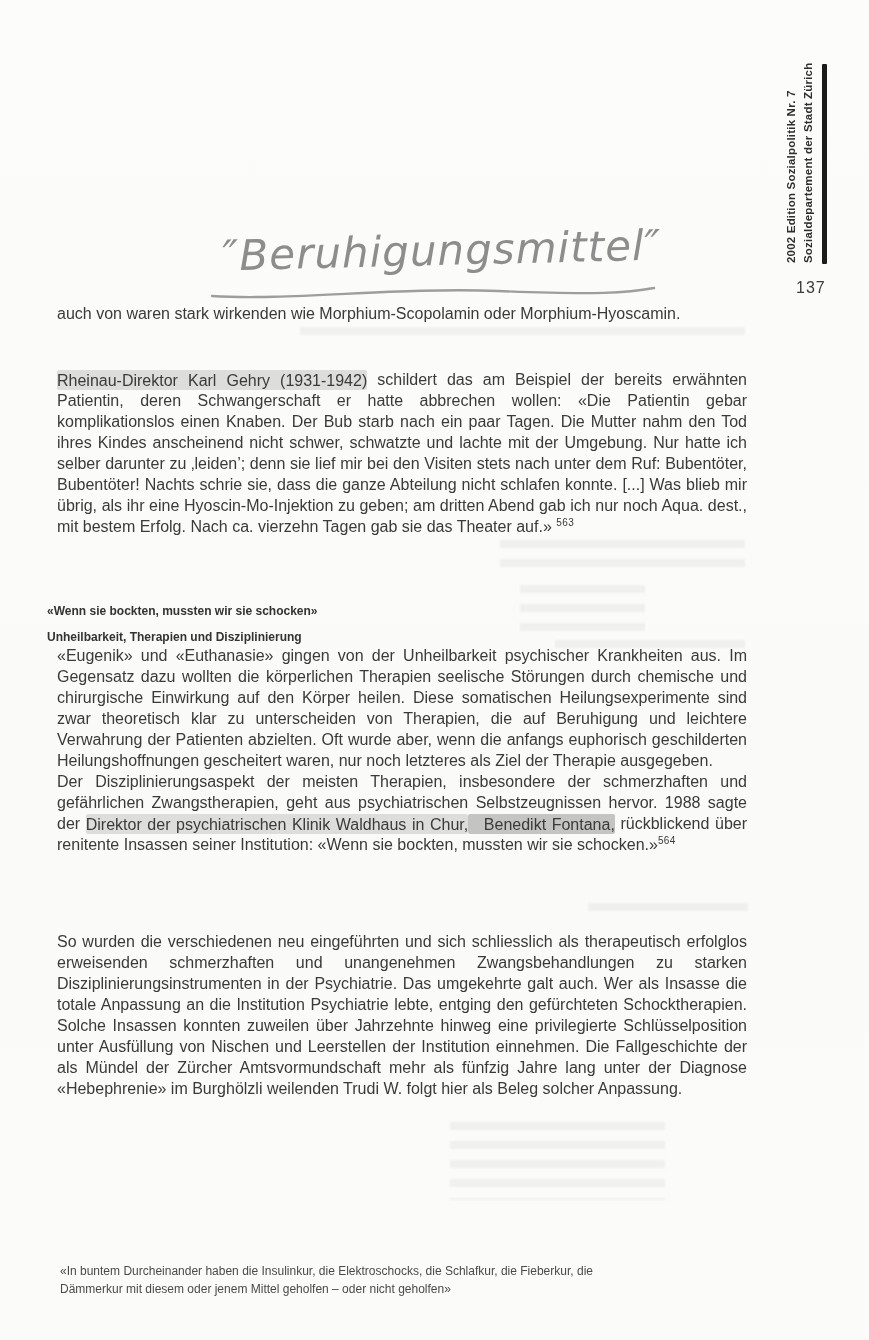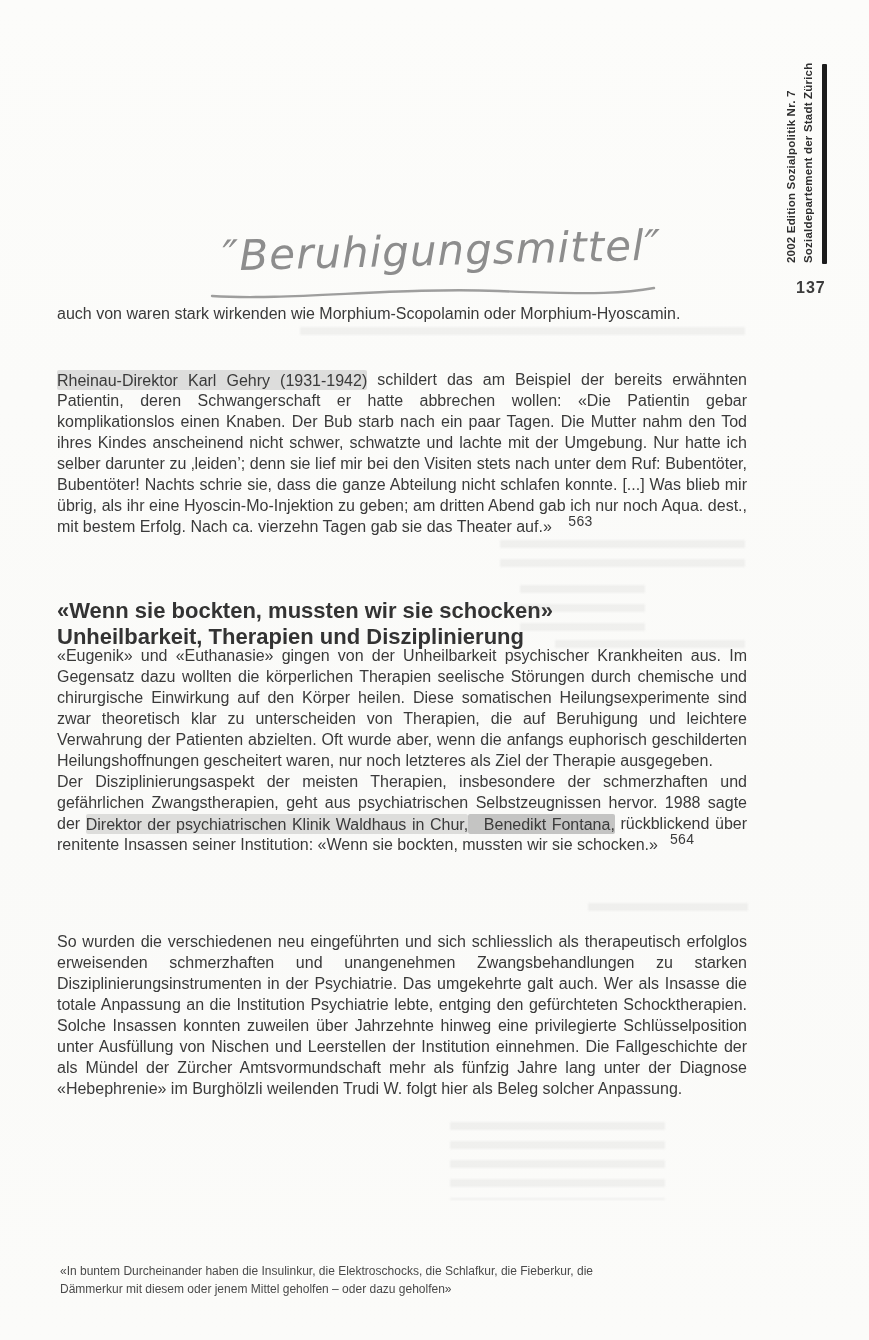--- a/index.html
+++ b/index.html
@@ -14,25 +14,25 @@
     color: #3a3a3a;
   }
 
   
   .body-block {
     position: absolute; left: 57px; width: 690px;
     font-size: 16px; line-height: 21px;
     text-align: justify; color: #3a3a3a;
   }
   .body-block p { margin: 0; }
-  sup { font-size: 14px; line-height: 0; vertical-align: super; letter-spacing: .4px; margin-left: 12px; }
+  sup { font-size: 10px; line-height: 0; vertical-align: super; letter-spacing: .4px; }
 
   .heading {
-    position: absolute; left: 57px; width: 690px;
-    font-size: 22px; line-height: 26px; font-weight: bold; color: #333;
+    position: absolute; left: 47px; width: 690px;
+    font-size: 12px; line-height: 26px; font-weight: bold; color: #333;
   }
   .heading div { margin: 0; }
 
   
   .hl {
     background: rgba(165,165,165,.34);
     border-radius: 2px; padding: 1.5px 0;
     box-decoration-break: clone; -webkit-box-decoration-break: clone;
   }
   .hl-dark { background: rgba(138,138,138,.48); padding-left: 10px; }
@@ -55,21 +55,21 @@
     transform: rotate(-90deg); transform-origin: 0 0;
     font-size: 11.5px; font-weight: bold; line-height: 17px;
     letter-spacing: .2px; color: #2f2f2f; white-space: nowrap;
   }
   .sidebar-bar {
     position: absolute; left: 822px; top: 64px;
     width: 5px; height: 200px; background: #1c1c1c; border-radius: 1px;
   }
   .page-number {
     position: absolute; left: 796px; top: 279px;
-    font-size: 16px; font-weight: bold; letter-spacing: 1px; color: #3c3c3c;
+    font-size: 16px; font-weight: normal; letter-spacing: 1px; color: #3c3c3c;
   }
 
   
   .footnote {
     position: absolute; left: 60px; top: 1263px; width: 590px;
     font-size: 12px; line-height: 17.5px; color: #4a4a4a;
   }
 
   
   .ghost {
@@ -114,21 +114,21 @@
   <div class="body-block" style="top:645px">
     <p>«Eugenik» und «Euthanasie» gingen von der Unheilbarkeit psychischer Krankheiten aus. Im Gegensatz dazu wollten die körperlichen Therapien seelische Störungen durch chemische und chirurgische Einwirkung auf den Körper heilen. Diese somatischen Heilungsexperimente sind zwar theoretisch klar zu unterscheiden von Therapien, die auf Beruhigung und leichtere Verwahrung der Patienten abzielten. Oft wurde aber, wenn die anfangs euphorisch geschilderten Heilungshoffnungen gescheitert waren, nur noch letzteres als Ziel der Therapie ausgegeben.</p>
     <p><span>Der Disziplinierungsaspekt der meisten Therapien, insbesondere der schmerzhaften und gefährlichen Zwangstherapien, geht aus psychiatrischen Selbstzeugnissen hervor. 1988 sagte der </span><span class="hl">Direktor der psychiatrischen Klinik Waldhaus in Chur,</span><span class="hl hl-dark"> Benedikt Fontana,</span><span> rückblickend über renitente Insassen seiner Institution: «Wenn sie bockten, mussten wir sie schocken.»</span><sup>564</sup></p>
   </div>
 
   <div class="body-block" style="top:931px">
     <p>So wurden die verschiedenen neu eingeführten und sich schliesslich als therapeutisch erfolglos erweisenden schmerzhaften und unangenehmen Zwangsbehandlungen zu starken Disziplinierungsinstrumenten in der Psychiatrie. Das umgekehrte galt auch. Wer als Insasse die totale Anpassung an die Institution Psychiatrie lebte, entging den gefürchteten Schocktherapien. Solche Insassen konnten zuweilen über Jahrzehnte hinweg eine privilegierte Schlüsselposition unter Ausfüllung von Nischen und Leerstellen der Institution einnehmen. Die Fallgeschichte der als Mündel der Zürcher Amtsvormundschaft mehr als fünfzig Jahre lang unter der Diagnose «Hebephrenie» im Burghölzli weilenden Trudi W. folgt hier als Beleg solcher Anpassung.</p>
   </div>
 
   <div class="footnote">
-    <span>«In buntem Durcheinander haben die Insulinkur, die Elektroschocks, die Schlafkur, die Fieberkur, die Dämmerkur mit diesem oder jenem Mittel geholfen – oder dazu geholfen»</span>
+    <span>«In buntem Durcheinander haben die Insulinkur, die Elektroschocks, die Schlafkur, die Fieberkur, die Dämmerkur mit diesem oder jenem Mittel geholfen – oder nicht geholfen»</span>
   </div>
 
   <div class="ghost" style="left:300px; top:327px; width:445px; height:12px"></div>
   <div class="ghost" style="left:500px; top:540px; width:245px; height:36px"></div>
   <div class="ghost" style="left:520px; top:585px; width:125px; height:48px"></div>
   <div class="ghost" style="left:555px; top:640px; width:190px; height:14px"></div>
   <div class="ghost" style="left:588px; top:903px; width:160px; height:14px"></div>
   <div class="ghost" style="left:450px; top:1122px; width:215px; height:78px"></div>
 
 </div>

